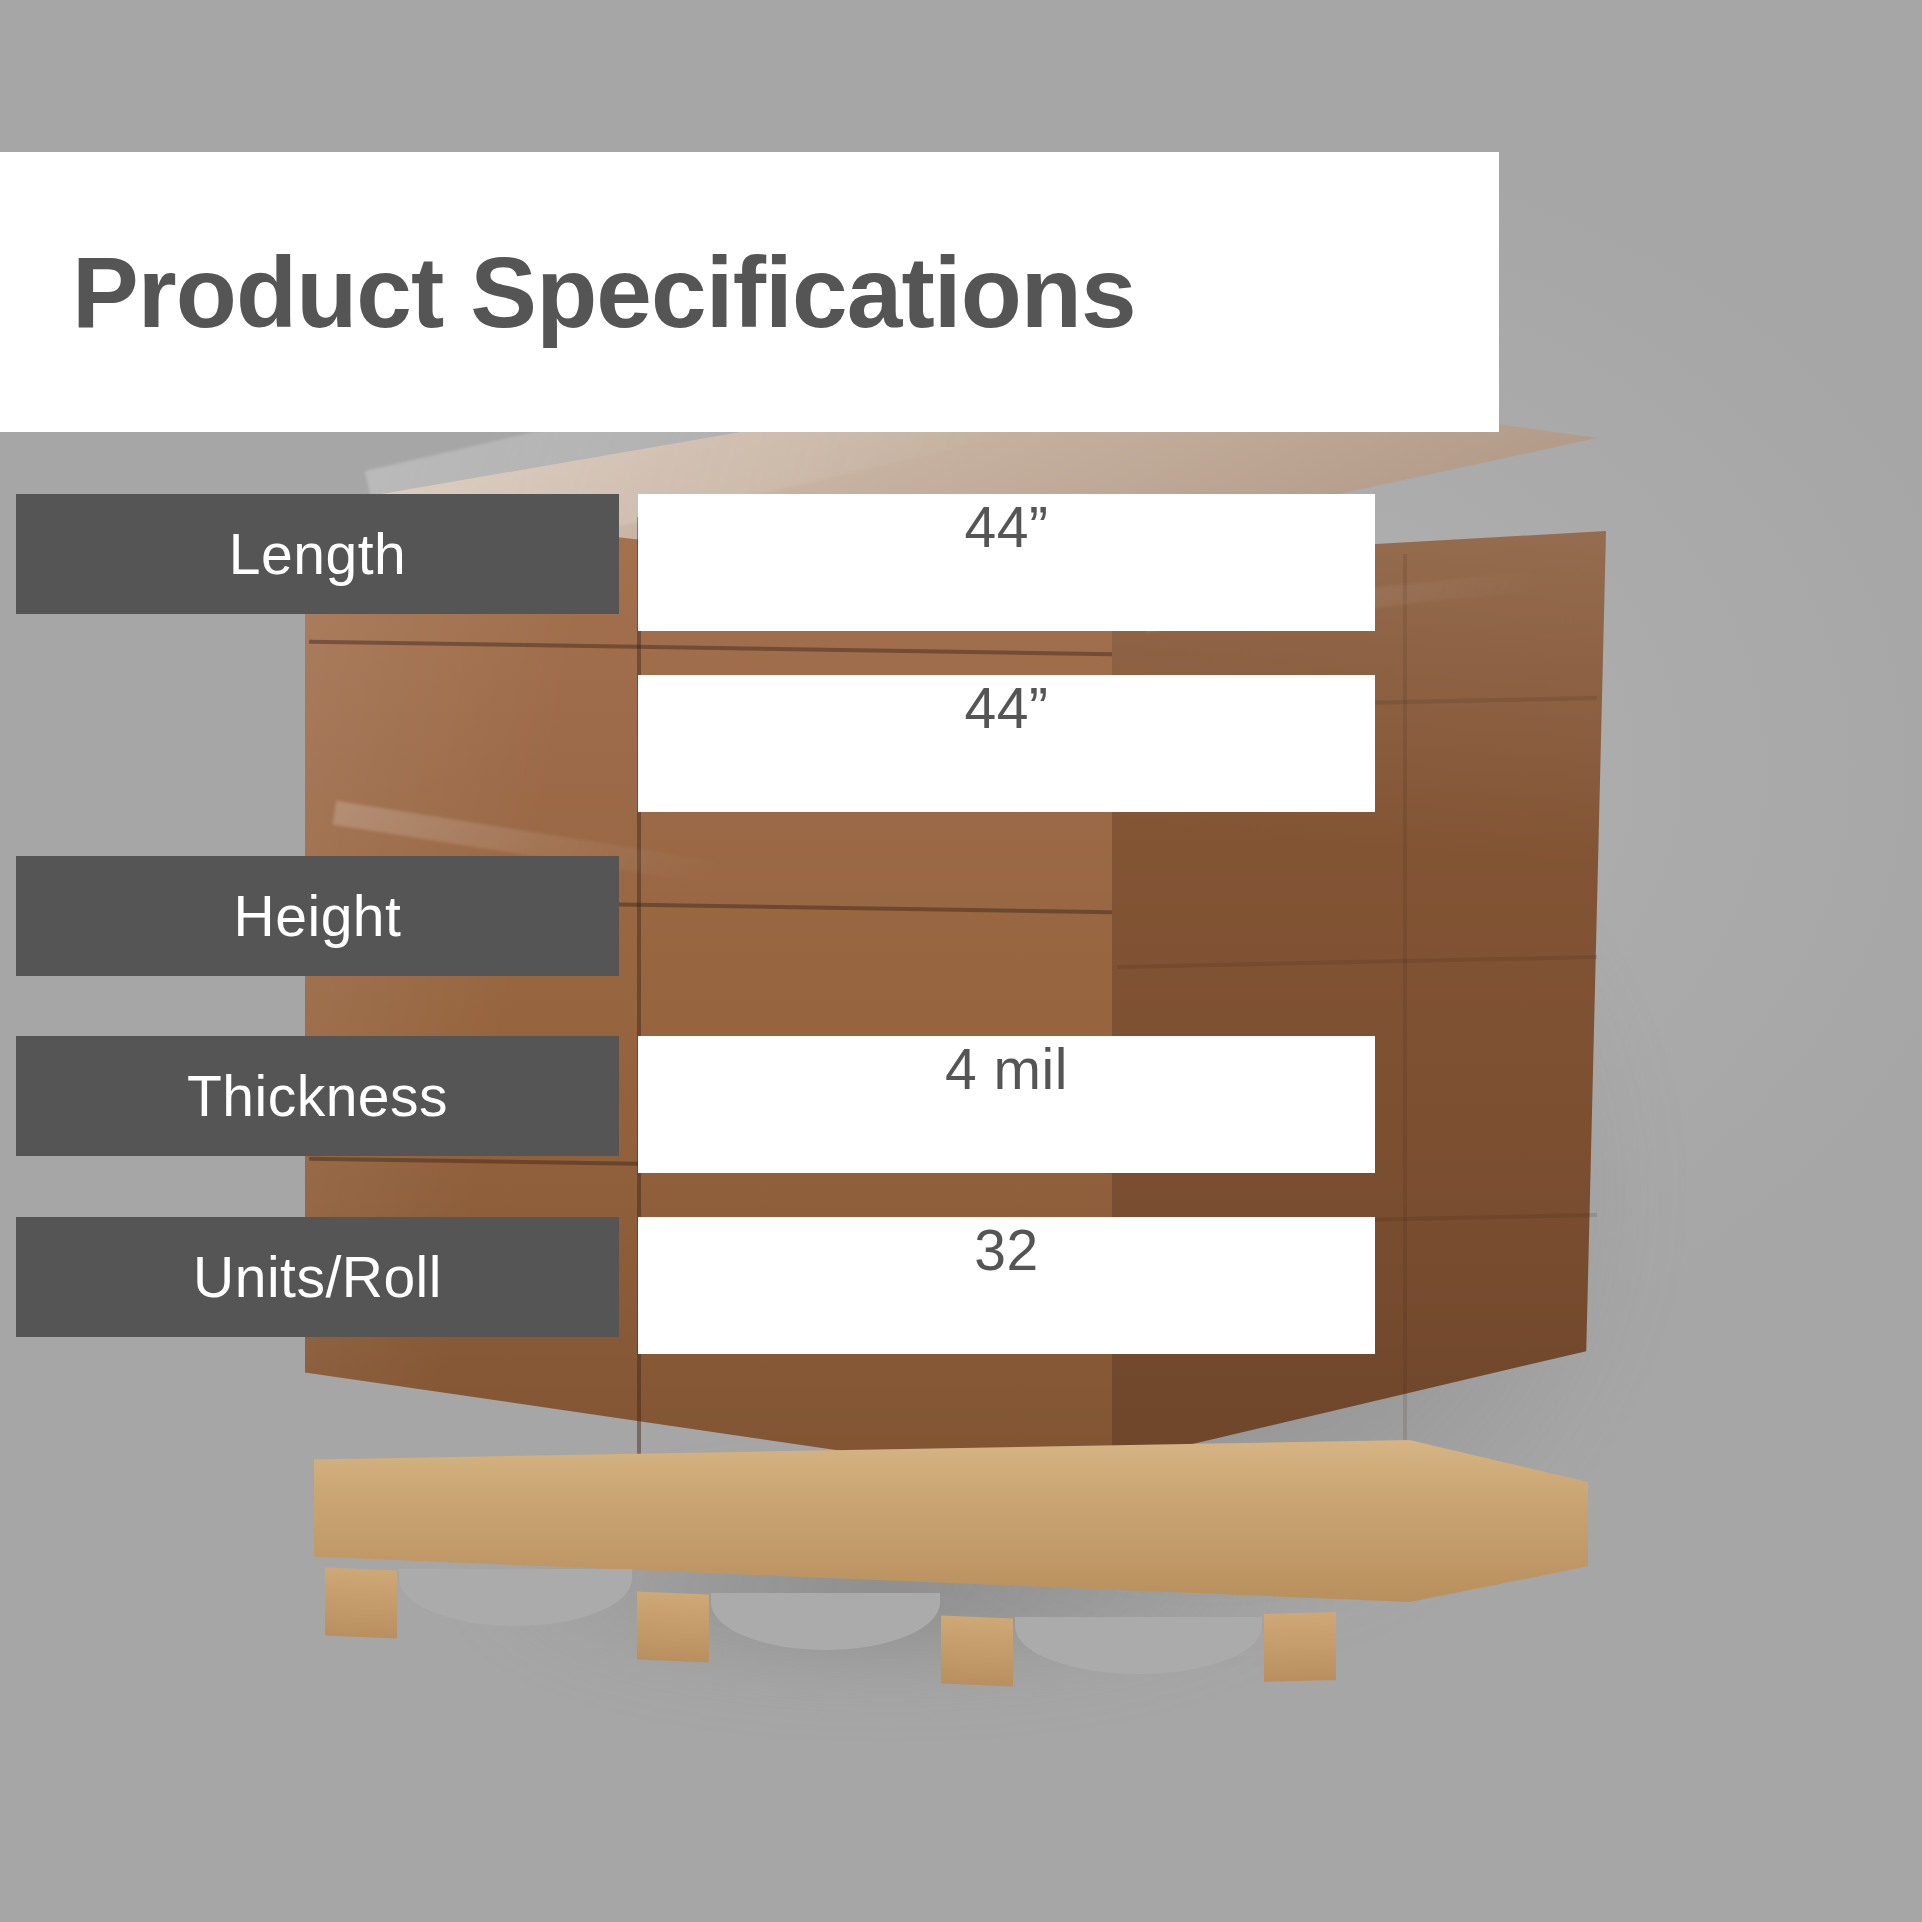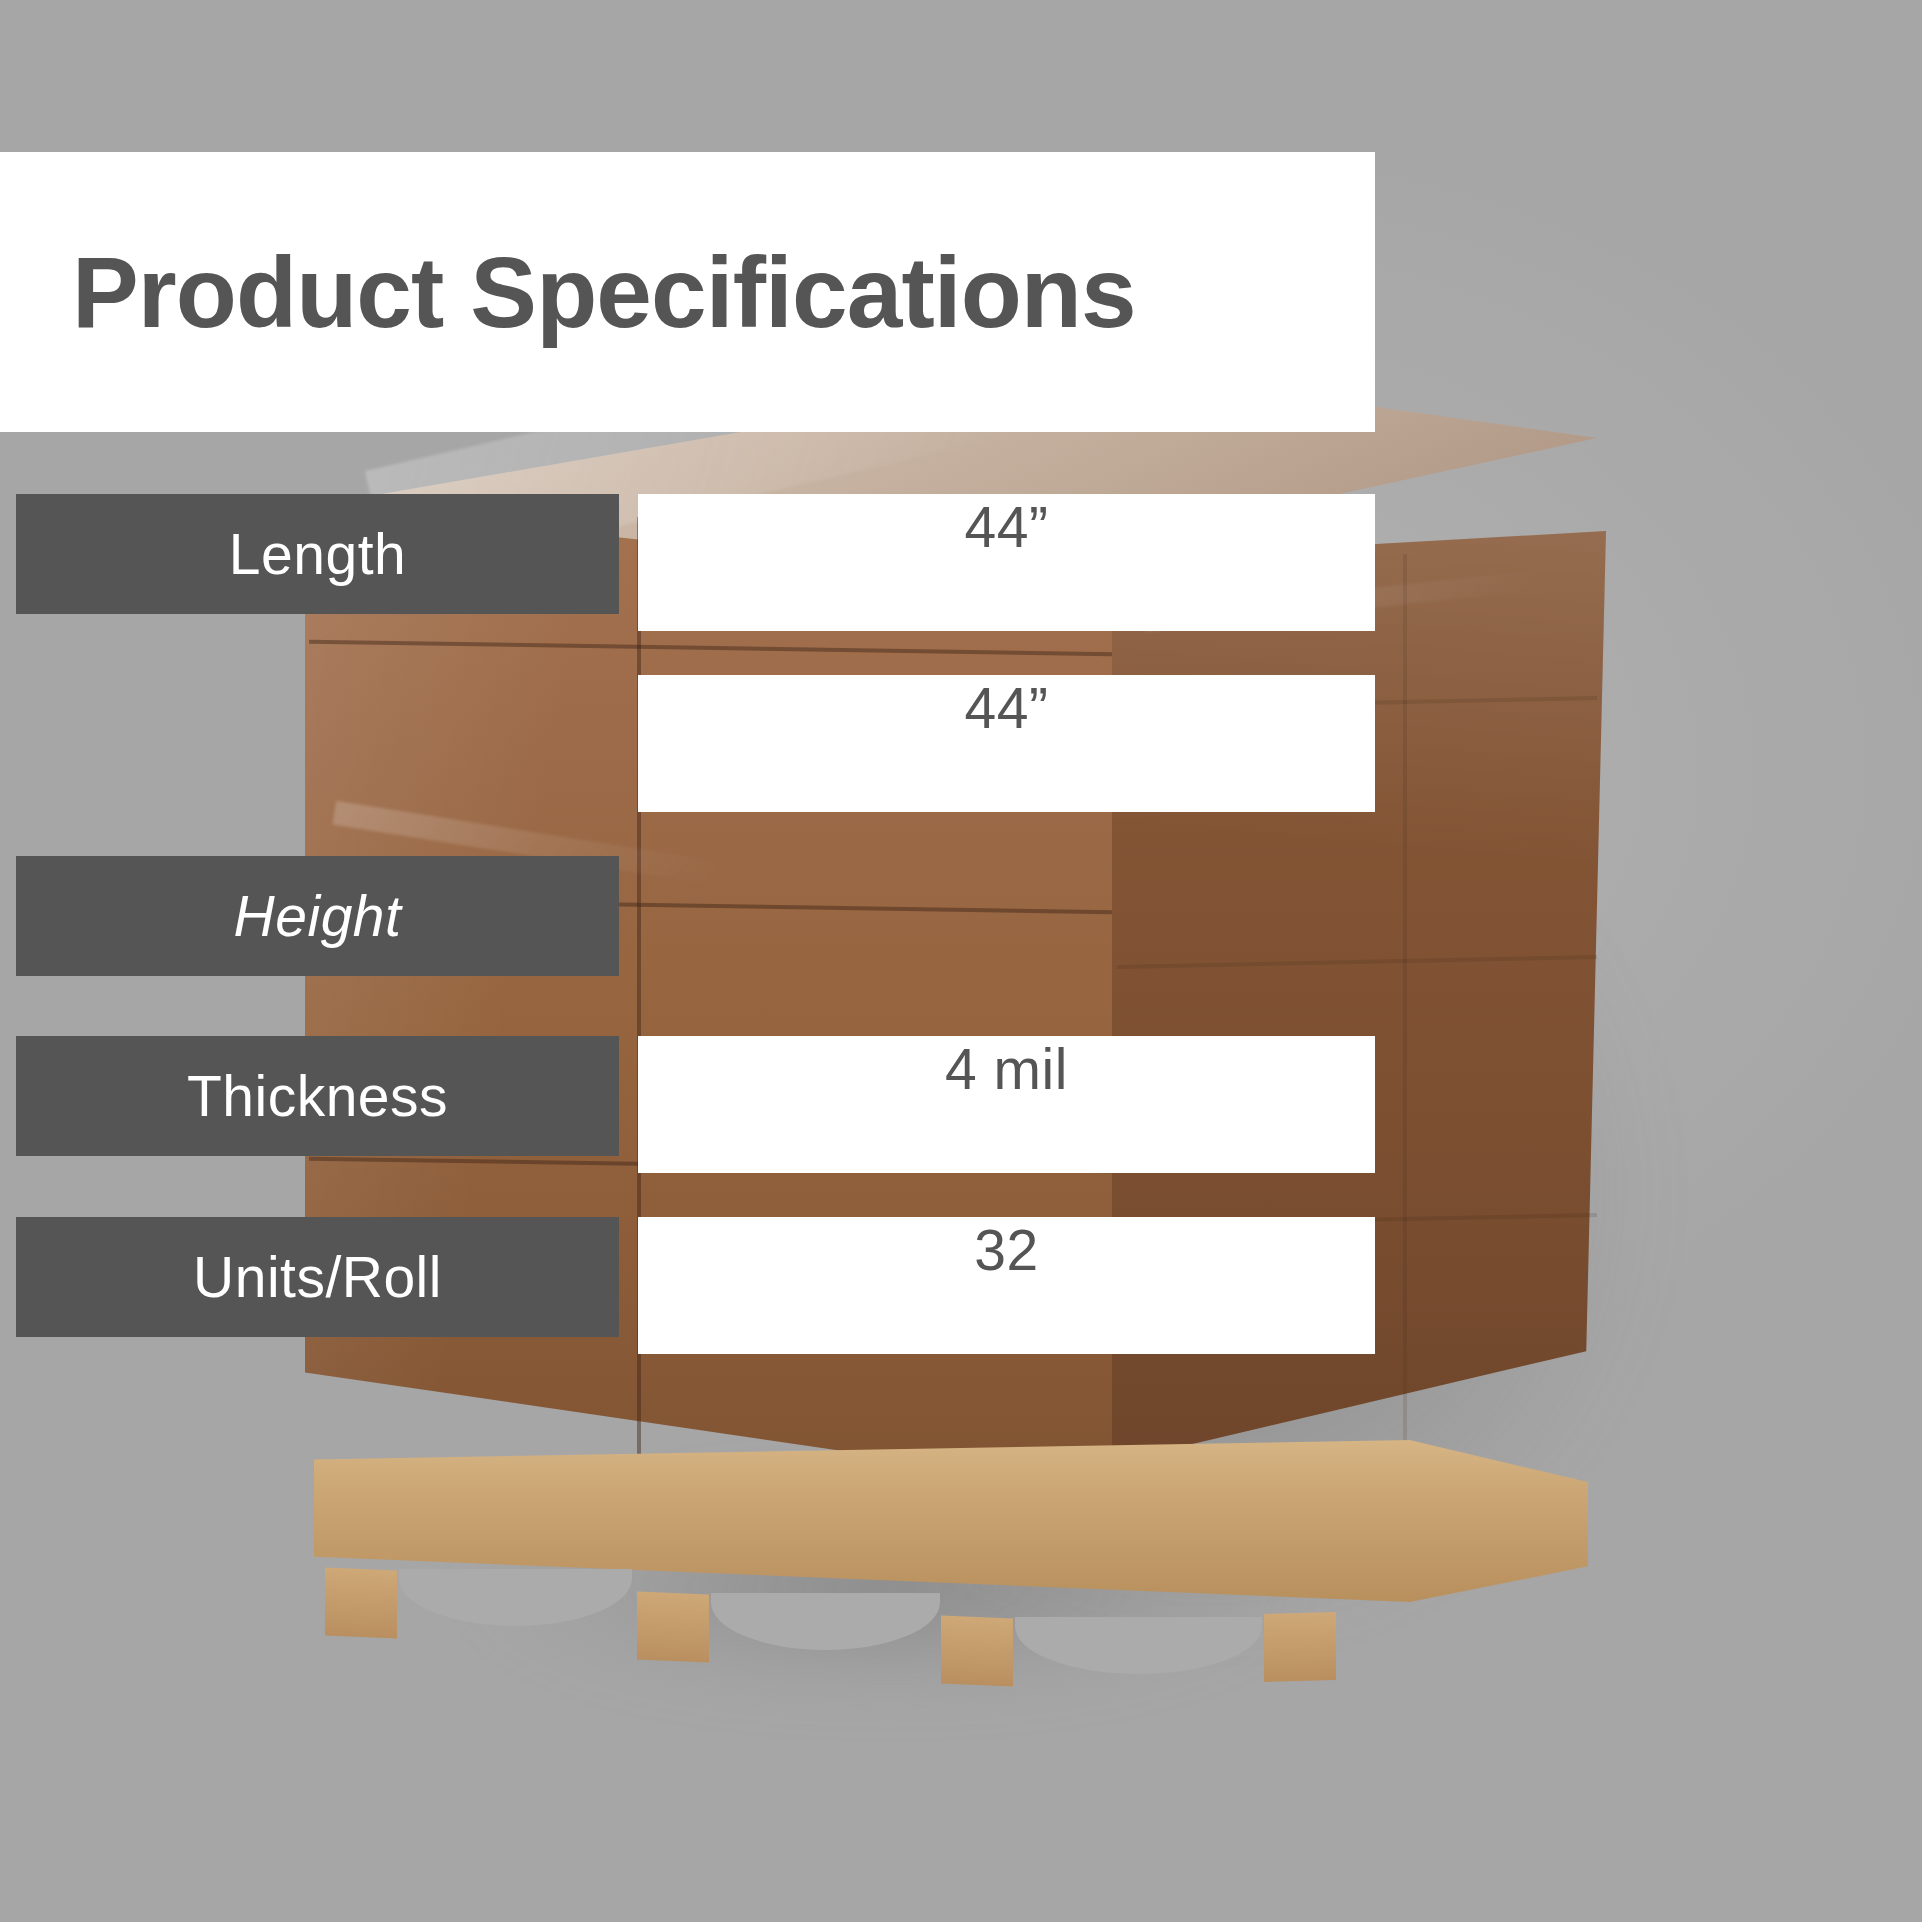--- a/index.html
+++ b/index.html
@@ -77,21 +77,21 @@
     background:linear-gradient(180deg,#cfa877 0%,#b98f60 100%);
   }
   .pallet-notch{
     position:absolute;height:57px;
     background:#ababab;
     border-radius:0 0 60% 60%/0 0 100% 100%;
   }
 
   
   .title-banner{
-    position:absolute;left:0;top:152px;width:1375px;height:280px;
+    position:absolute;left:0;top:152px;width:1499px;height:280px;
     background:#ffffff;
     display:flex;align-items:center;
   }
   .title-text{
     margin-left:72px;
     font-size:100px;
     font-weight:bold;
     color:#555555;
     letter-spacing:-0.9px;
     line-height:1;
@@ -168,21 +168,21 @@
     <span>44”</span>
   </div>
 </div>
 
 <div class="spec-row" style="top:675px;">
   <div class="spec-value">
     <span>44”</span>
   </div>
 </div>
 
-<div class="spec-row" style="top:856px;font-style:italic;">
+<div class="spec-row" style="top:856px;">
   <div class="spec-label">
     <span>Height</span>
   </div>
 </div>
 
 <div class="spec-row" style="top:1036px;">
   <div class="spec-label">
     <span>Thickness</span>
   </div>
   <div class="spec-value">

